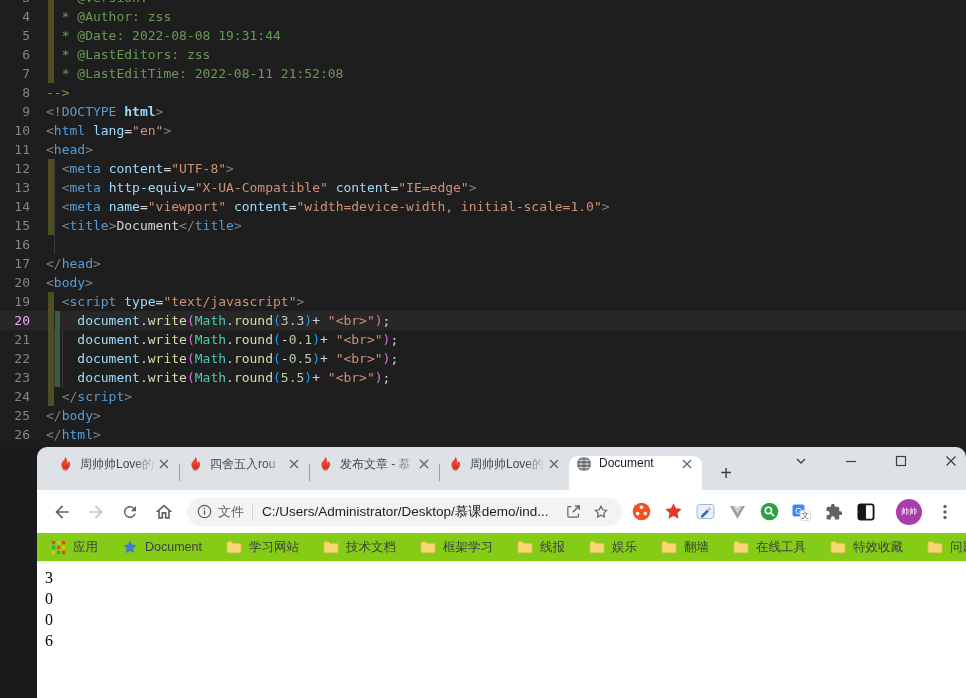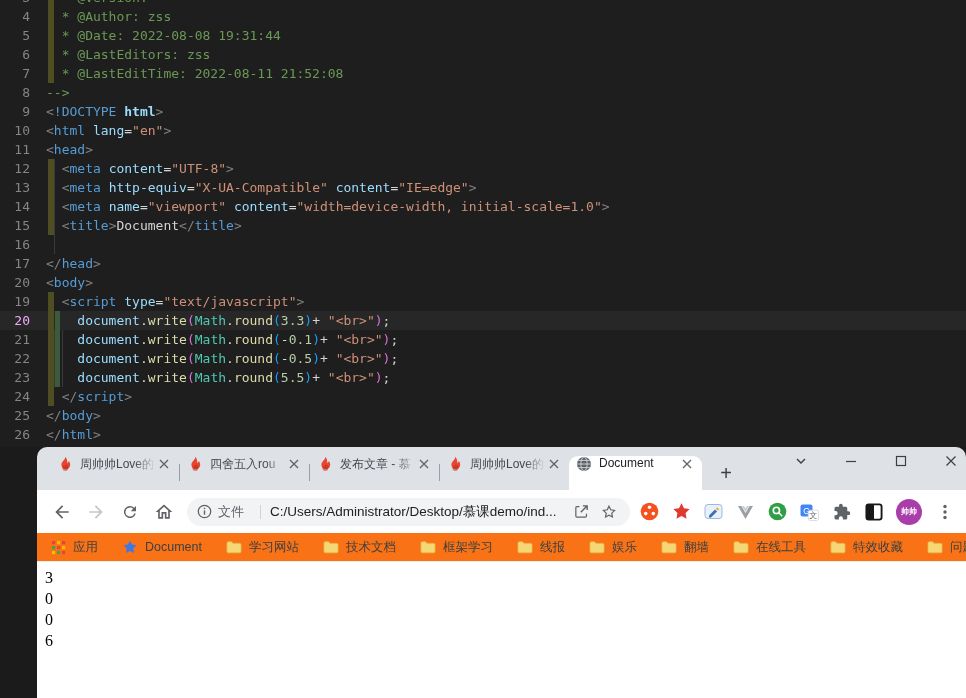--- a/index.html
+++ b/index.html
@@ -45,31 +45,31 @@
        color:#5f6368;cursor:pointer;}
   .tab-sep{width:1px;height:17px;background:#9aa0a6;margin-bottom:9px;}
   .newtab{width:28px;height:28px;margin:0 0 3px 10px;display:flex;align-items:center;justify-content:center;
        font-size:20px;color:#3c4043;cursor:pointer;}
 
   
   .toolbar{height:43px;background:#fff;display:flex;align-items:center;padding:0 8px;}
   .navbtn{width:26px;height:26px;flex:none;display:flex;align-items:center;justify-content:center;margin:0 4px;cursor:pointer;}
   .omnibox{flex:1;min-width:0;height:28px;background:var(--omnibox-bg,#f1f3f4);border-radius:14px;
        display:flex;align-items:center;padding:0 10px;margin:0 6px;cursor:text;}
-  .scheme{color:#5f6368;font-size:13px;margin:0 16px 0 6px;white-space:nowrap;}
+  .scheme{color:#5f6368;font-size:13px;margin:0 8px 0 6px;white-space:nowrap;}
   .om-div{width:1px;height:14px;background:#d0d4d9;margin-right:9px;flex:none;}
   .url{color:#202124;font-size:13.5px;white-space:nowrap;overflow:hidden;flex:1;min-width:0;}
   .om-btn{width:22px;height:22px;flex:none;display:flex;align-items:center;justify-content:center;margin-left:6px;cursor:pointer;}
   .extrow{display:flex;align-items:center;gap:13px;padding:0 4px;flex:none;}
   .ext{width:19px;height:19px;display:flex;align-items:center;justify-content:center;cursor:pointer;}
   .avatar{width:26px;height:26px;border-radius:50%;background:var(--avatar-purple,#a93daa);color:#fff;
-       font-size:8px;font-weight:bold;display:flex;align-items:center;justify-content:center;cursor:pointer;letter-spacing:0;}
+       font-size:8px;font-weight:normal;display:flex;align-items:center;justify-content:center;cursor:pointer;letter-spacing:0;margin-left:8px;}
 
   
-  .bookmarks{height:29px;background:#f97316;display:flex;align-items:center;padding:0 14px;gap:24px;
+  .bookmarks{height:29px;background:#84cc16;display:flex;align-items:center;padding:0 14px;gap:24px;
        font-size:12.5px;color:#3c4043;border-bottom:1px solid #ececec;box-sizing:border-box;}
   .bm{display:flex;align-items:center;gap:7px;cursor:pointer;white-space:nowrap;}
 
   
   .content{height:136px;background:#fff;padding:5px 0 0 8px;box-sizing:border-box;
        font-family:"Liberation Serif","DejaVu Serif",serif;font-size:16px;color:#000;}
   .out-line{line-height:21px;}
 </style>
 </head>
 <body>

